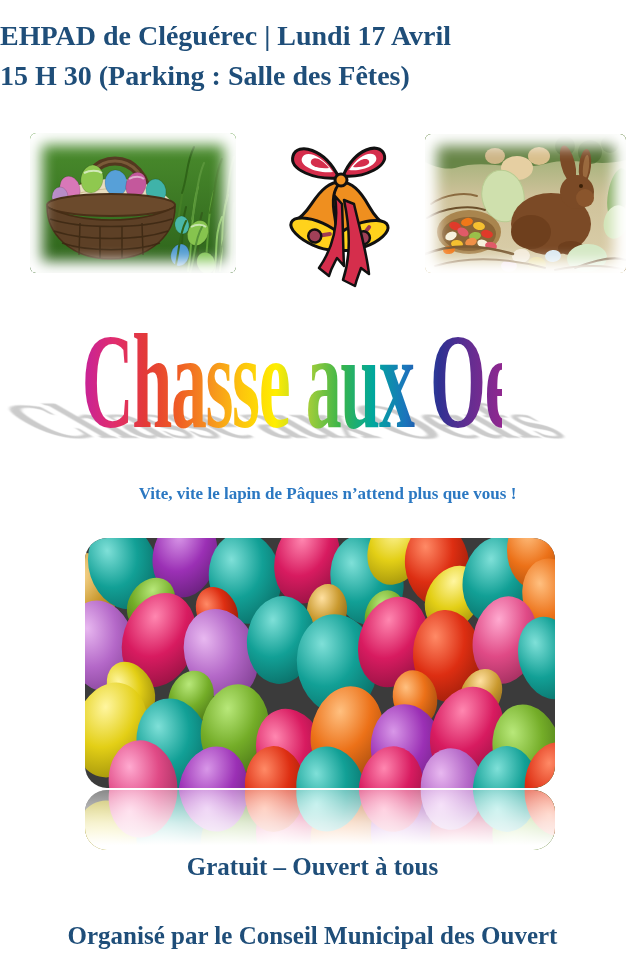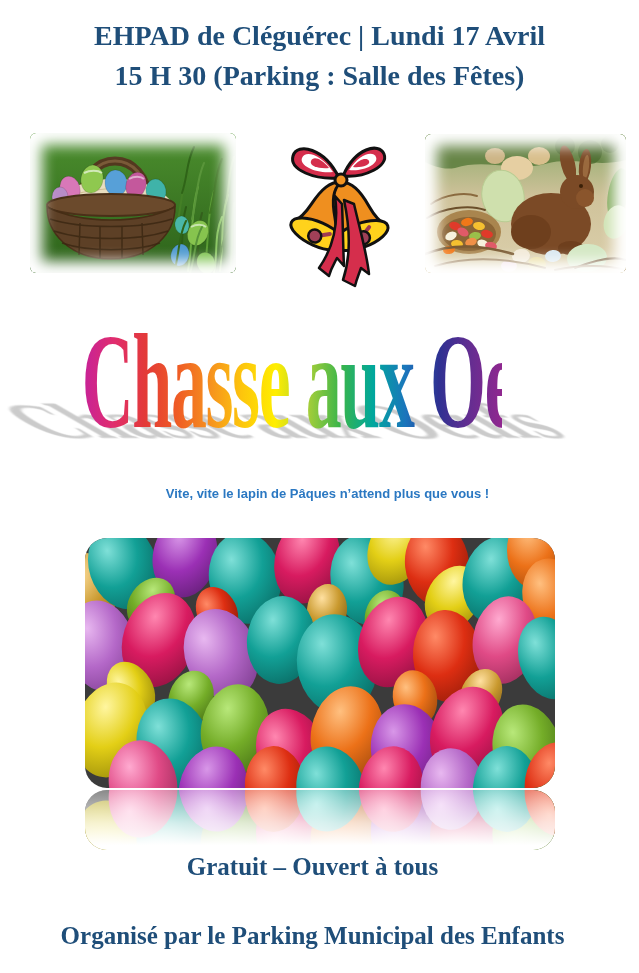--- a/index.html
+++ b/index.html
@@ -2,21 +2,21 @@
 <html style="--header-color: #1f4e79; --tagline-color: #2b78c2; --footer-color: #1f4e79;"><head>
 <meta charset="utf-8">
 <style>
   html,body { margin:0; padding:0; background:#ffffff; }
   .page {
     position:relative; width:639px; height:973px; margin:0 auto;
     background:#ffffff; overflow:hidden;
     font-family:"Liberation Serif", serif;
   }
   
-  .header { position:absolute; top:16px; left:0; right:0; text-align:center;
+  .header { position:absolute; top:16px; left:0; right:0; text-align:left;
     color:var(--header-color,#1f4e79); font-weight:bold; font-size:28px; line-height:40px; }
   
   .photo { position:absolute; overflow:hidden; border-radius:6px; }
   .photo svg { display:block; }
   .feather::after { content:""; position:absolute; inset:0; pointer-events:none;
     box-shadow: inset 0 0 14px 12px #ffffff; border-radius:6px; }
   .basket-photo { left:30px; top:133px; width:206px; height:140px; }
   .bells-clipart { position:absolute; left:281px; top:134px; width:120px; height:157px; }
   .nest-photo { left:425px; top:134px; width:201px; height:139px; }
   
@@ -31,21 +31,21 @@
     -webkit-background-clip:text; background-clip:text;
     -webkit-text-fill-color:transparent; color:transparent;
     background-image: linear-gradient(92deg,#c4219c,#e02d6f,#e33a38,#ef5c25,#f6921e,#fdc70c,#ffee00,#a6ce39,#39b54a,#00a79d,#1b75bc,#2e3192,#662d91,#92278f);
   }
   .title-text.shadow {
     color:#b8b8b8; opacity:.72; filter:blur(1.2px); z-index:0;
     transform: translate(-12px,-10px) skewX(60deg) scale(0.72, 0.5);
   }
   
   .tagline { position:absolute; top:481px; left:16px; right:0; text-align:center;
-    font-family:Liberation Sans, sans-serif; font-weight:bold; font-size:13px;
+    font-family:Liberation Serif, serif; font-weight:bold; font-size:17px;
     line-height:26px; color:var(--tagline-color,#2b78c2); }
   
   .eggs-photo { position:absolute; left:85px; top:538px; width:470px; height:250px;
     border-radius:22px; overflow:hidden; }
   .eggs-photo svg { display:block; }
   .eggs-reflection { position:absolute; left:85px; top:790px; width:470px; height:60px;
     border-radius:22px; overflow:hidden; }
   .eggs-reflection svg { display:block; transform:scaleY(-1); }
   .eggs-reflection::after { content:""; position:absolute; inset:0;
     background:linear-gradient(180deg, rgba(255,255,255,.40) 0%, rgba(255,255,255,.80) 55%, #ffffff 92%); }
@@ -347,15 +347,15 @@
     </svg>
   </div>
 
   <div class="eggs-reflection">
     <svg width="470" height="250" viewBox="0 0 470 250" xmlns="http://www.w3.org/2000/svg">
       <use href="#eggsArt"></use>
     </svg>
   </div>
 
   <div class="footer-line free">Gratuit – Ouvert à tous</div>
-  <div class="footer-line org">Organisé par le Parking Municipal des Enfants</div>
+  <div class="footer-line org">Organisé par le Conseil Municipal des Ouvert</div>
 
 </div>
 
 </body></html>

